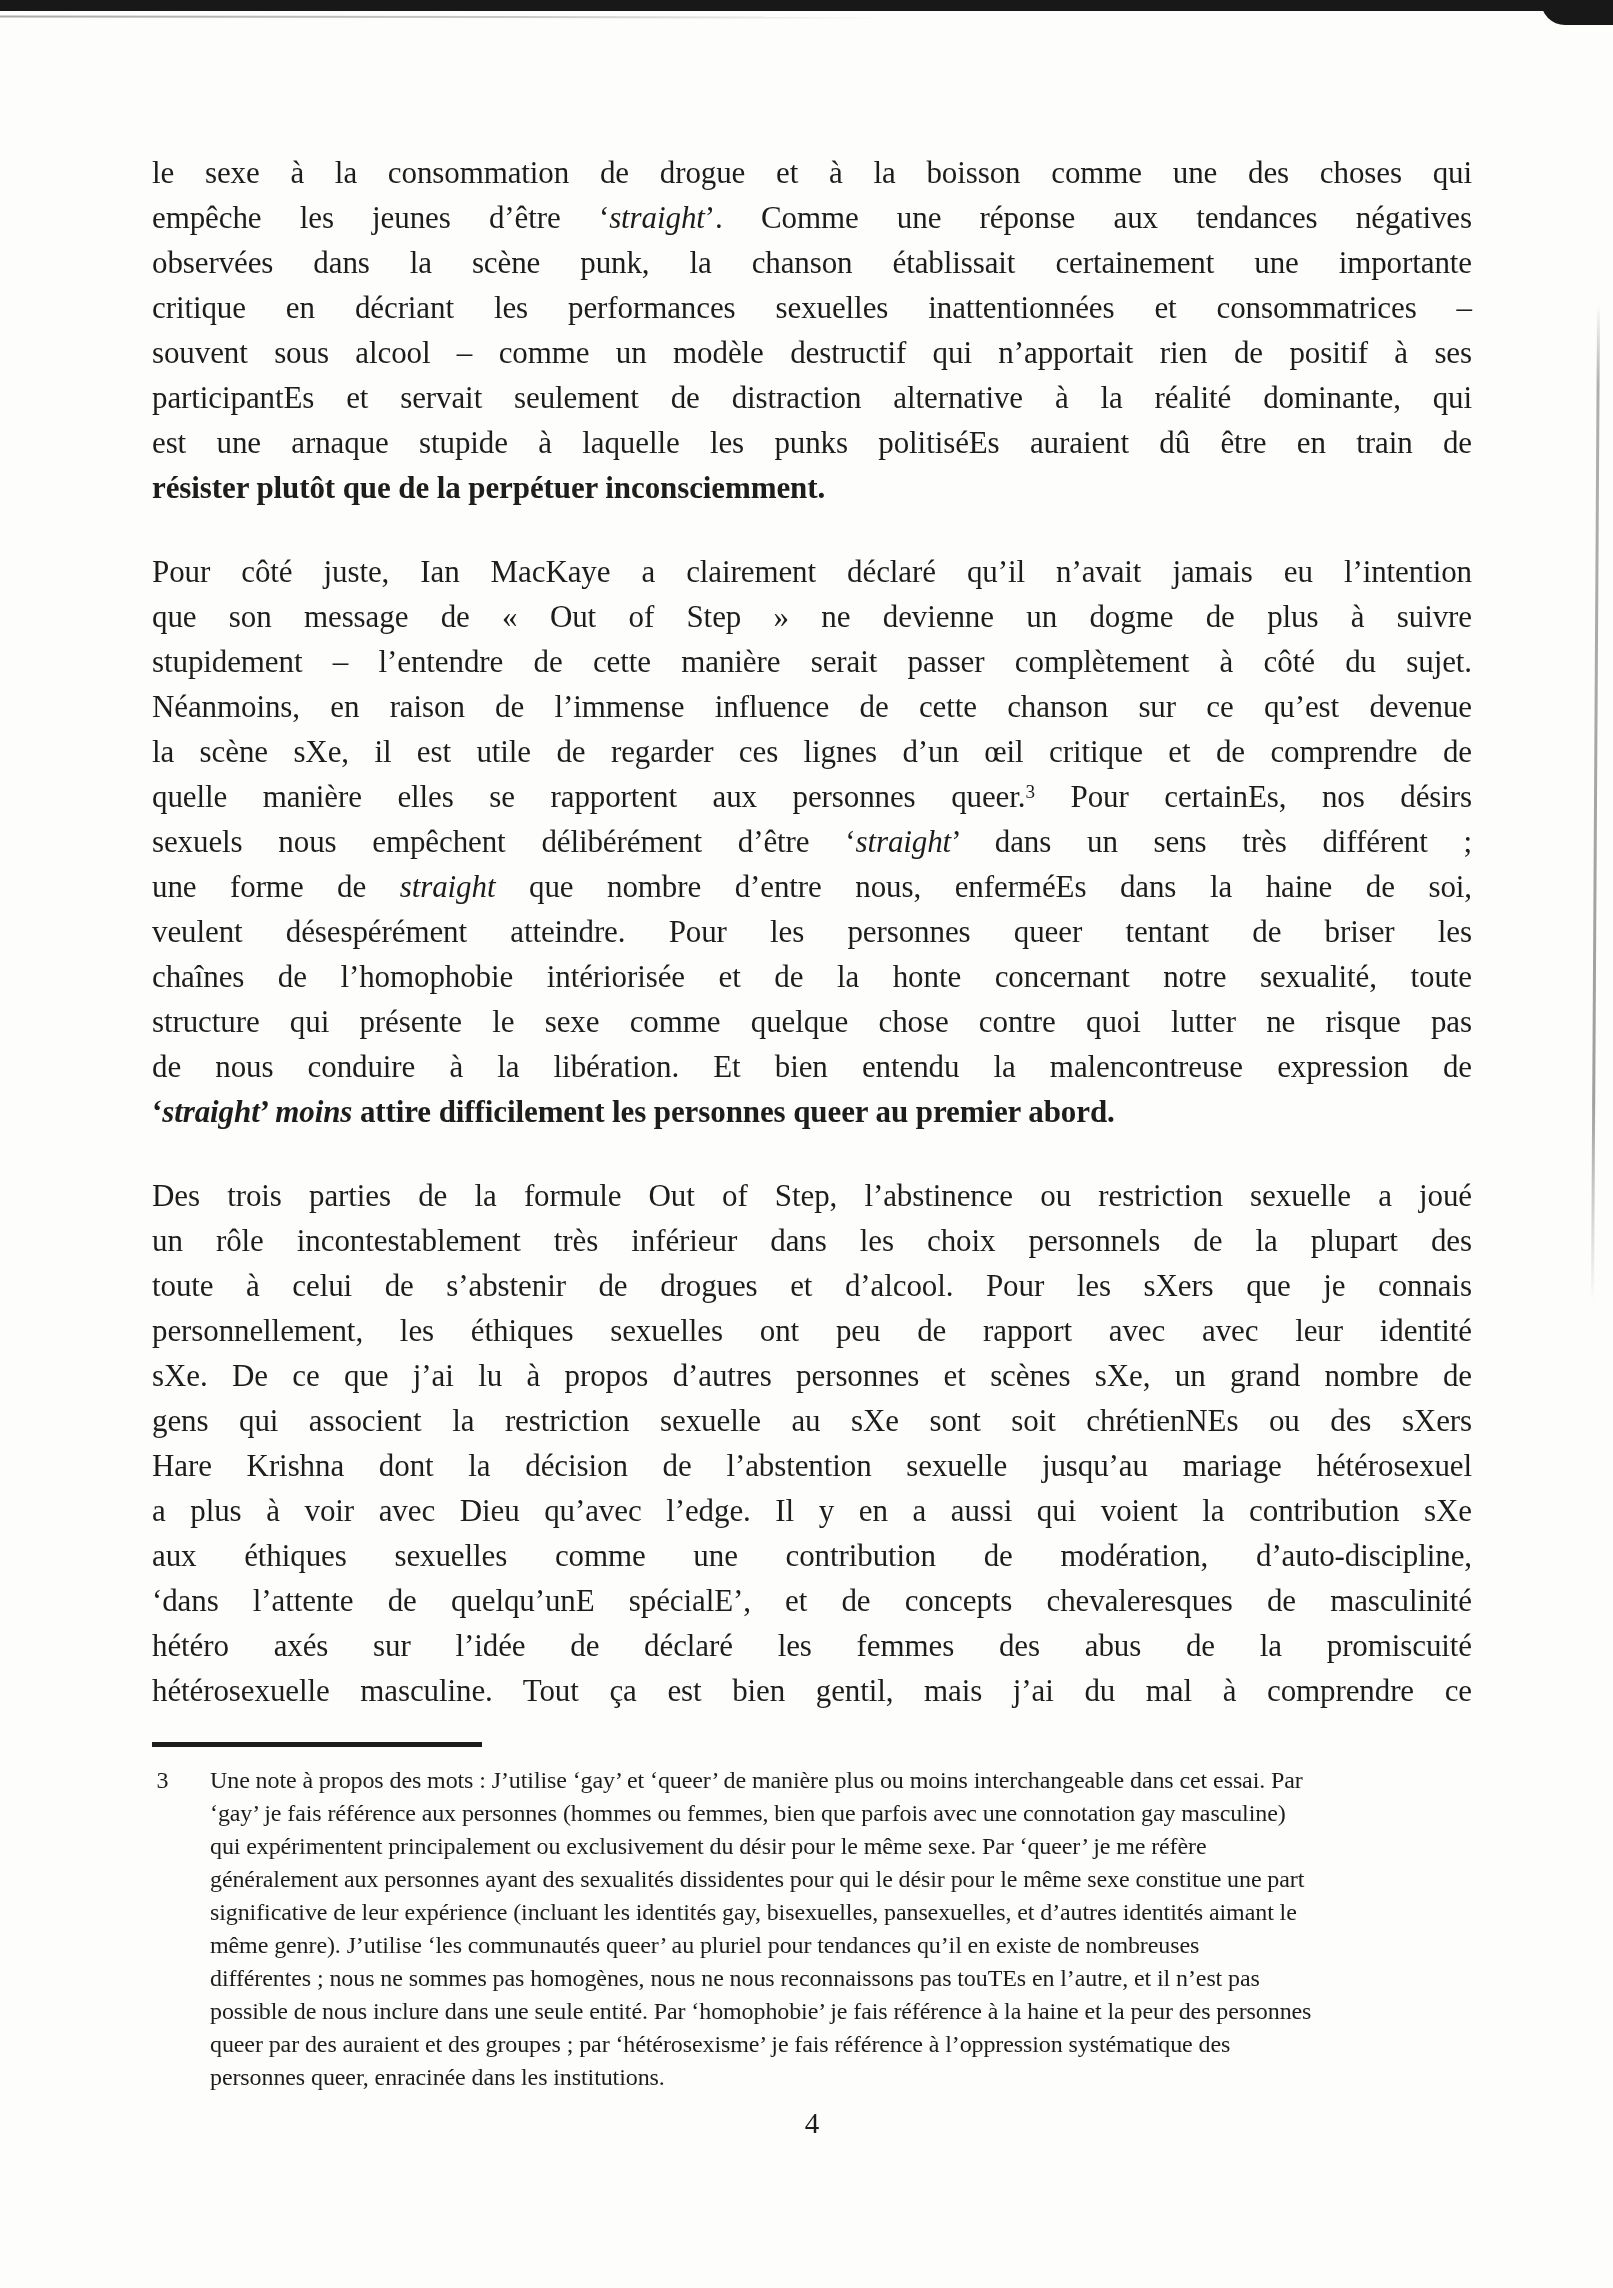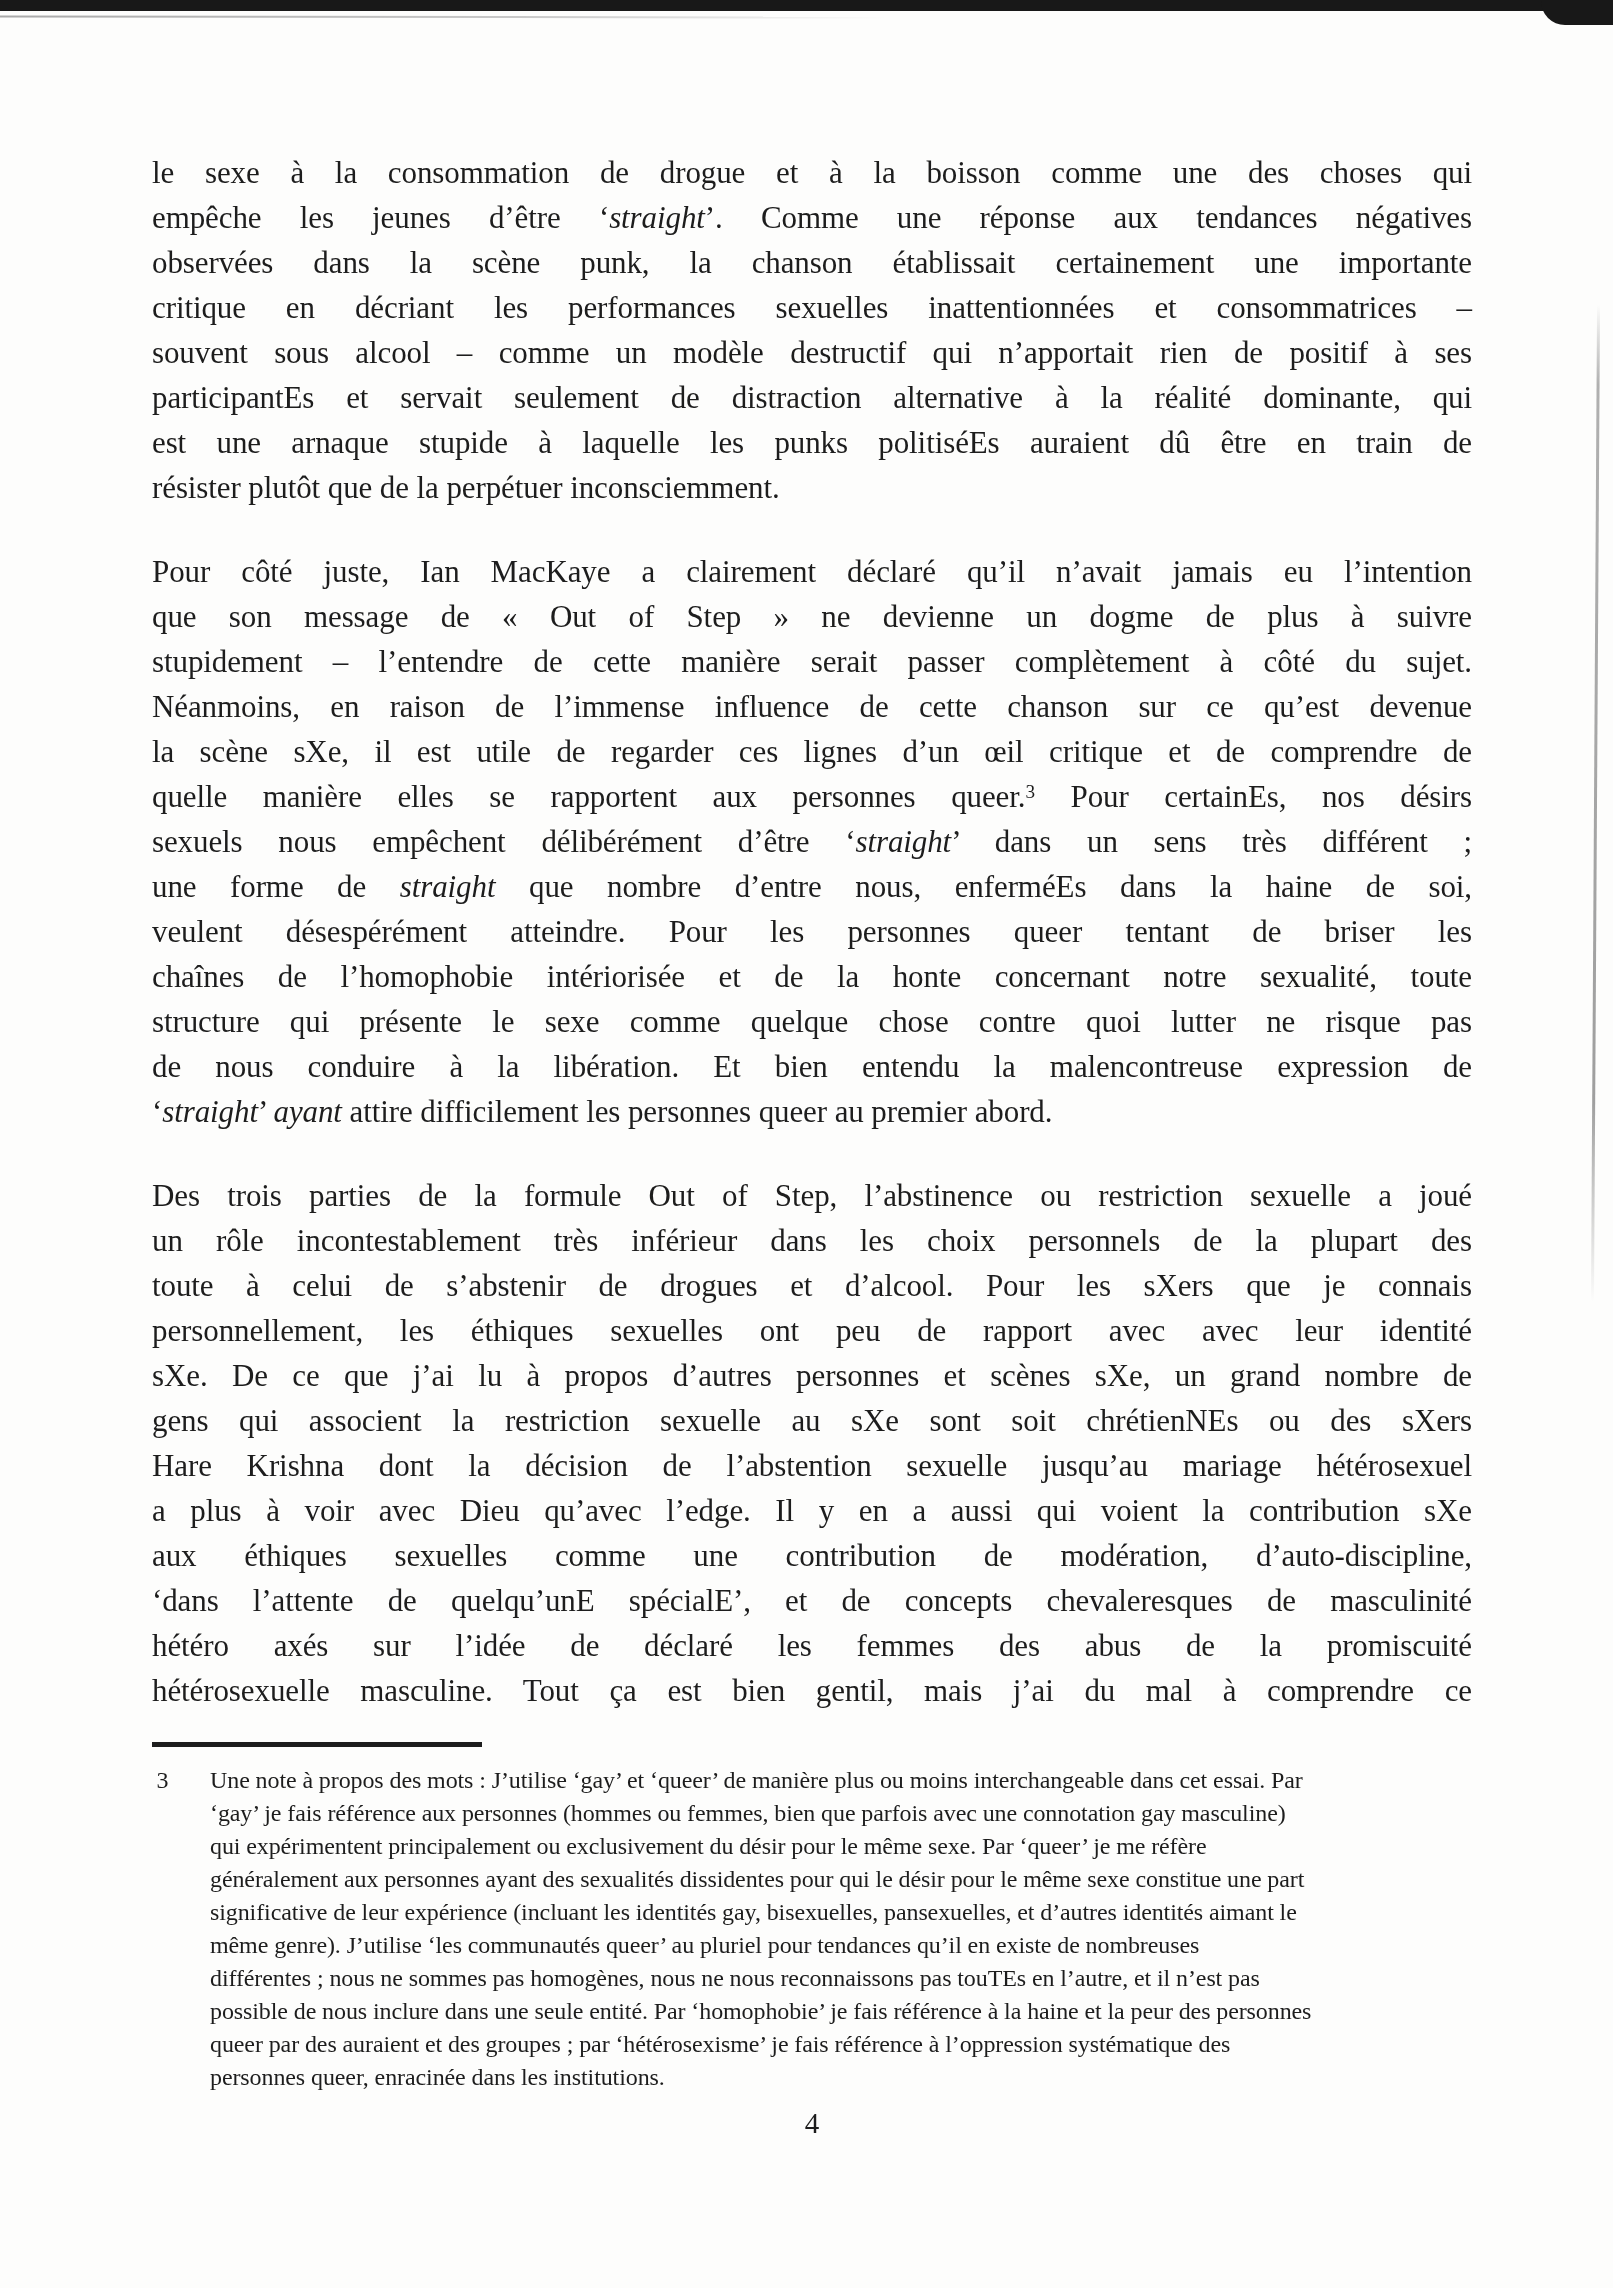--- a/index.html
+++ b/index.html
@@ -51,20 +51,21 @@
   }
   .paragraph + .paragraph { margin-top: 39px; }
   .line {
     text-align: justify;
     -moz-text-align-last: justify;
     text-align-last: justify;
   }
   .line.endline {
     -moz-text-align-last: left;
     text-align-last: left;
+    font-weight: bold;
   }
   .line i { font-style: italic; }
   .line sup {
     font-size: 0.62em;
     line-height: 0;
     position: relative;
     top: -0.45em;
     vertical-align: baseline;
   }
 
@@ -121,21 +122,21 @@
         <div class="line">stupidement – l’entendre de cette manière serait passer complètement à côté du sujet.</div>
         <div class="line">Néanmoins, en raison de l’immense influence de cette chanson sur ce qu’est devenue</div>
         <div class="line">la scène sXe, il est utile de regarder ces lignes d’un œil critique et de comprendre de</div>
         <div class="line">quelle manière elles se rapportent aux personnes queer.<sup>3</sup> Pour certainEs, nos désirs</div>
         <div class="line">sexuels nous empêchent délibérément d’être ‘<i>straight</i>’ dans un sens très différent ;</div>
         <div class="line">une forme de <i>straight</i> que nombre d’entre nous, enferméEs dans la haine de soi,</div>
         <div class="line">veulent désespérément atteindre. Pour les personnes queer tentant de briser les</div>
         <div class="line">chaînes de l’homophobie intériorisée et de la honte concernant notre sexualité, toute</div>
         <div class="line">structure qui présente le sexe comme quelque chose contre quoi lutter ne risque pas</div>
         <div class="line">de nous conduire à la libération. Et bien entendu la malencontreuse expression de</div>
-        <div class="line endline">‘<i>straight</i>’ <i>ayant</i> attire difficilement les personnes queer au premier abord.</div>
+        <div class="line endline">‘<i>straight</i>’ <i>moins</i> attire difficilement les personnes queer au premier abord.</div>
       </div>
       <div class="paragraph">
         <div class="line">Des trois parties de la formule Out of Step, l’abstinence ou restriction sexuelle a joué</div>
         <div class="line">un rôle incontestablement très inférieur dans les choix personnels de la plupart des</div>
         <div class="line">toute à celui de s’abstenir de drogues et d’alcool. Pour les sXers que je connais</div>
         <div class="line">personnellement, les éthiques sexuelles ont peu de rapport avec avec leur identité</div>
         <div class="line">sXe. De ce que j’ai lu à propos d’autres personnes et scènes sXe, un grand nombre de</div>
         <div class="line">gens qui associent la restriction sexuelle au sXe sont soit chrétienNEs ou des sXers</div>
         <div class="line">Hare Krishna dont la décision de l’abstention sexuelle jusqu’au mariage hétérosexuel</div>
         <div class="line">a plus à voir avec Dieu qu’avec l’edge. Il y en a aussi qui voient la contribution sXe</div>

